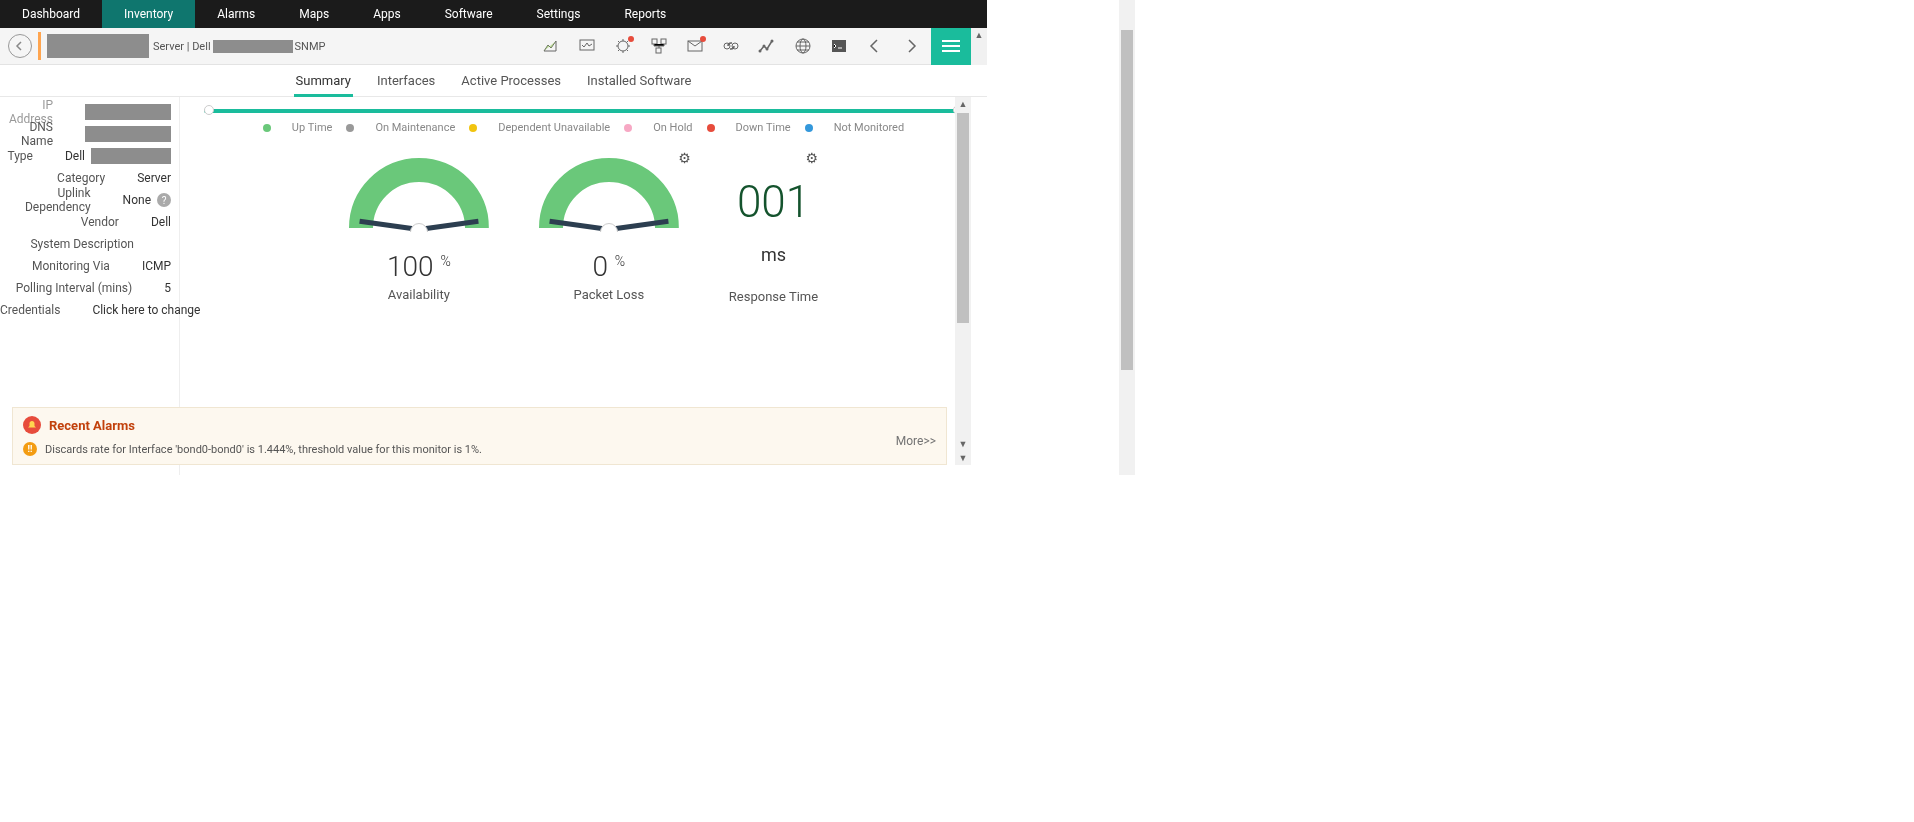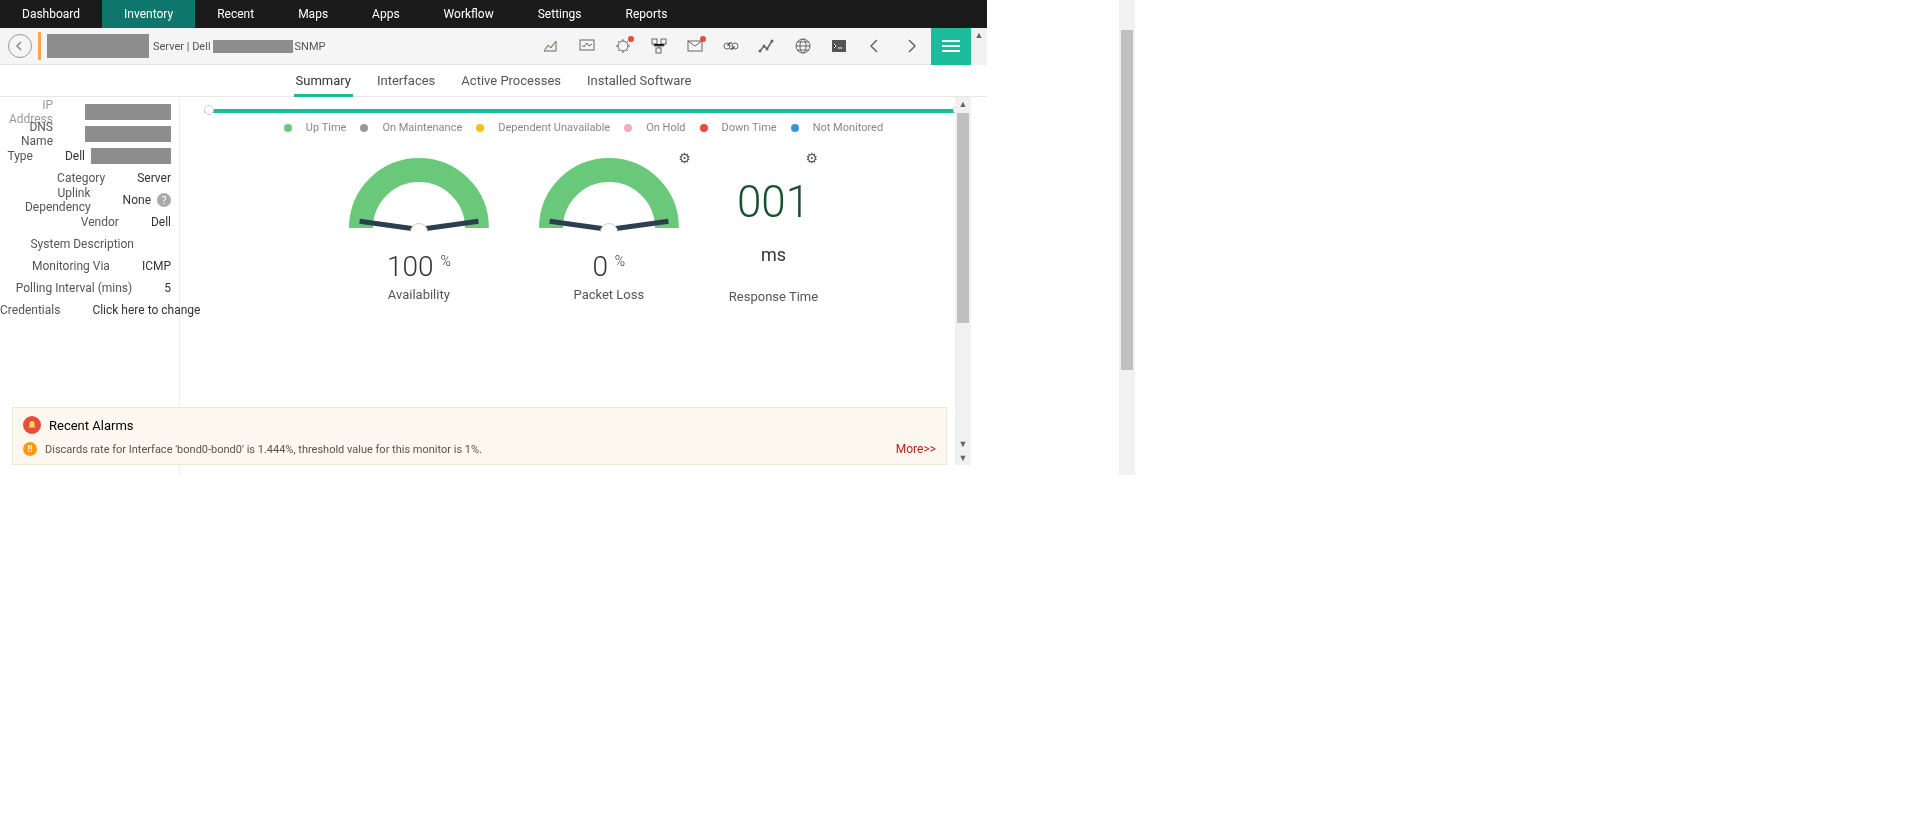--- a/index.html
+++ b/index.html
@@ -49,21 +49,21 @@
 .redact{background:#8d8d8d;display:inline-block}
 .qmark{width:14px;height:14px;border-radius:50%;background:#aaa;color:#fff;font-size:10px;display:inline-flex;align-items:center;justify-content:center}
 
 .main{flex:1;padding:8px 24px 0 24px;position:relative}
 
 .slider-line{height:4px;background:#1abc9c;border-radius:2px;position:relative;margin:4px 0 8px 0}
 .slider-line .handle{position:absolute;width:10px;height:10px;background:#fff;border:1px solid #ccc;border-radius:50%;top:-4px}
 .slider-line .h1{left:0}.slider-line .h2{right:0}
 
 .legend{display:flex;gap:14px;justify-content:center;font-size:11px;color:#888;margin-bottom:20px}
-.legend-item{display:flex;align-items:center;gap:14px}
+.legend-item{display:flex;align-items:center;gap:21px}
 .ldot{width:8px;height:8px;border-radius:50%}
 
 .gauges{display:flex;justify-content:center;gap:50px;margin-top:24px}
 .gwrap{display:flex;flex-direction:column;align-items:center;position:relative}
 .gauge{width:140px;height:74px;position:relative;overflow:hidden}
 .garc{width:140px;height:140px;border-radius:50%;border:24px solid #6ac87a;position:absolute;top:0;clip-path:inset(0 0 50% 0)}
 .gknob{width:18px;height:18px;background:#fff;border:1px solid #ccc;border-radius:50%;position:absolute;bottom:-9px;left:61px;z-index:3}
 .gneedle{position:absolute;width:60px;height:5px;background:#2c3e50;bottom:0;transform-origin:left center;z-index:2}
 .gneedle.left{left:10px;transform:rotate(8deg);transform-origin:right center}
 .gneedle.right{left:70px;transform:rotate(-8deg)}
@@ -73,40 +73,40 @@
 .gopt{position:absolute;top:-8px;right:-12px;font-size:14px;color:#555;cursor:pointer}
 
 .bignum{font-size:44px;font-weight:300;color:#14532d;margin-top:18px}
 .bigunit{font-size:18px;color:#333;margin-top:16px}
 
 
 .alarms{position:absolute;left:12px;right:40px;bottom:10px;background:#fdf8ef;border:1px solid #f0e6d2;padding:8px 10px}
 .alarms-head{display:flex;align-items:center;gap:8px;margin-bottom:8px}
 .bell-badge{width:18px;height:18px;border-radius:50%;background:#e74c3c;display:flex;align-items:center;justify-content:center}
 .bell-badge svg{width:10px;height:10px}
-.alarms-title{font-size:13px;font-weight:400;color:#000000}
+.alarms-title{font-size:13px;font-weight:700;color:#c2410c}
 .alarm-row{display:flex;align-items:center;gap:8px;font-size:11px;color:#555}
 .warn-badge{width:14px;height:14px;border-radius:50%;background:#f39c12;color:#fff;font-size:9px;display:flex;align-items:center;justify-content:center;font-weight:bold}
-.more{position:absolute;right:10px;bottom:8px;color:#b91c1c;font-size:12px;cursor:pointer}
+.more{position:absolute;right:10px;bottom:16px;color:#737373;font-size:12px;cursor:pointer}
 
 .outer-scroll{position:absolute;left:1119px;top:0;width:16px;height:475px;background:#f1f1f1;display:flex;flex-direction:column}
 .outer-scroll .thumb{background:#c0c0c0;width:12px;margin:2px auto}
 </style>
 </head>
 <body>
 
 <div class="app">
 
   <div class="topnav">
     <div class="topnav-item">Dashboard</div>
     <div class="topnav-item active">Inventory</div>
-    <div class="topnav-item">Recent</div>
+    <div class="topnav-item">Alarms</div>
     <div class="topnav-item">Maps</div>
     <div class="topnav-item">Apps</div>
-    <div class="topnav-item">Workflow</div>
+    <div class="topnav-item">Software</div>
     <div class="topnav-item">Settings</div>
     <div class="topnav-item">Reports</div>
   </div>
 
   <div class="secbar">
     <div class="back-btn">
       <svg viewBox="0 0 10 10">
           <path d="M6 1L2 5l4 4" stroke="#888" stroke-width="1.5" fill="none"></path>
         </svg>
     </div>

